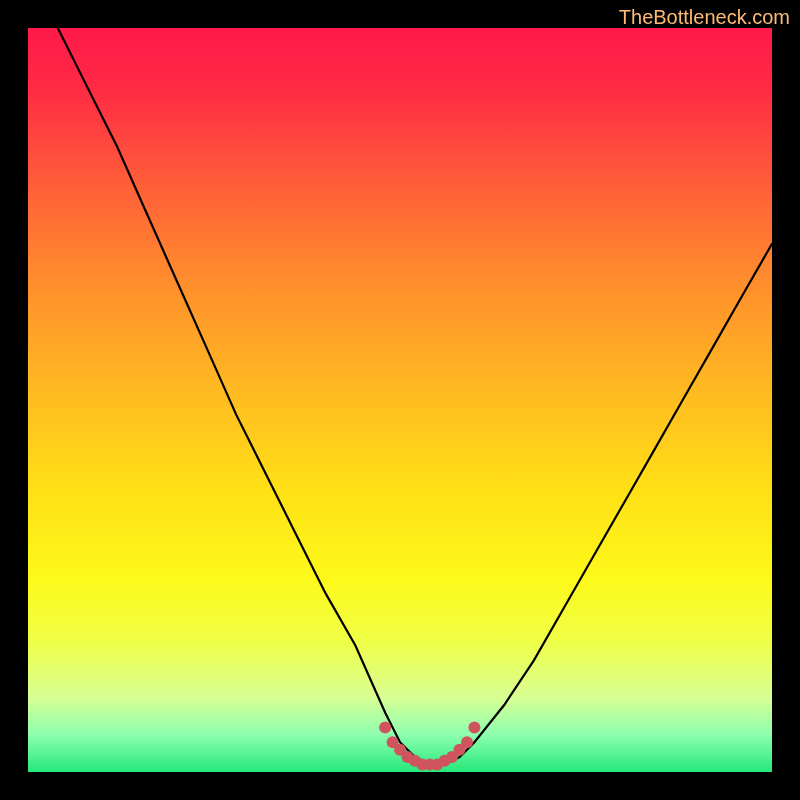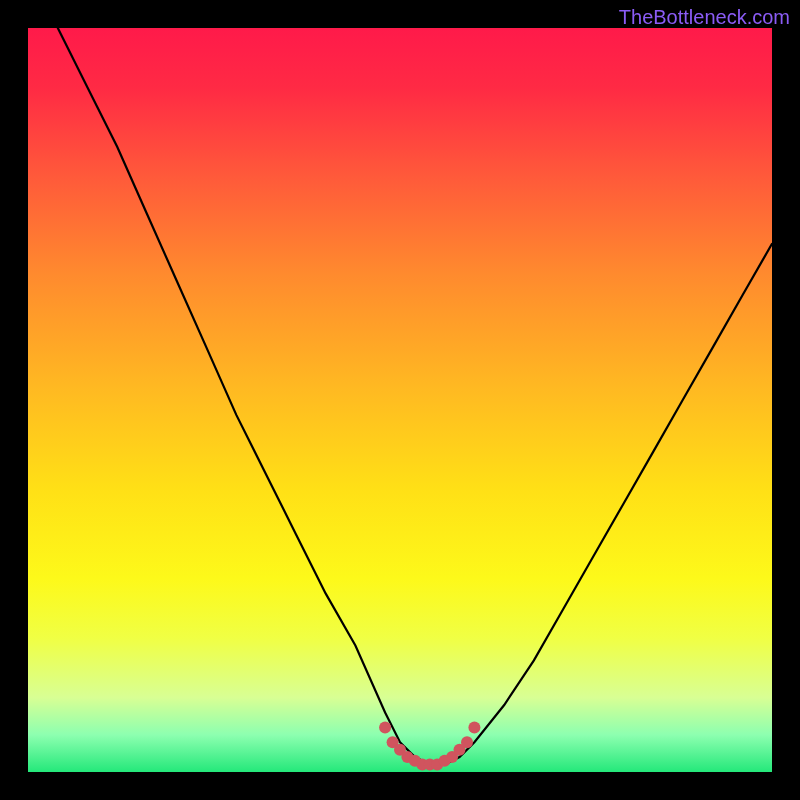--- a/index.html
+++ b/index.html
@@ -8,21 +8,21 @@
     width: 800px;
     height: 800px;
     background: #000;
     position: relative;
     font-family: Arial, sans-serif;
   }
   .watermark {
     position: absolute;
     top: 6px;
     right: 10px;
-    color: #8b5cf6;
+    color: #fdba74;
     font-size: 20px;
     font-weight: 500;
     z-index: 10;
   }
   .plot-area {
     position: absolute;
     left: 28px;
     top: 28px;
     width: 744px;
     height: 744px;

